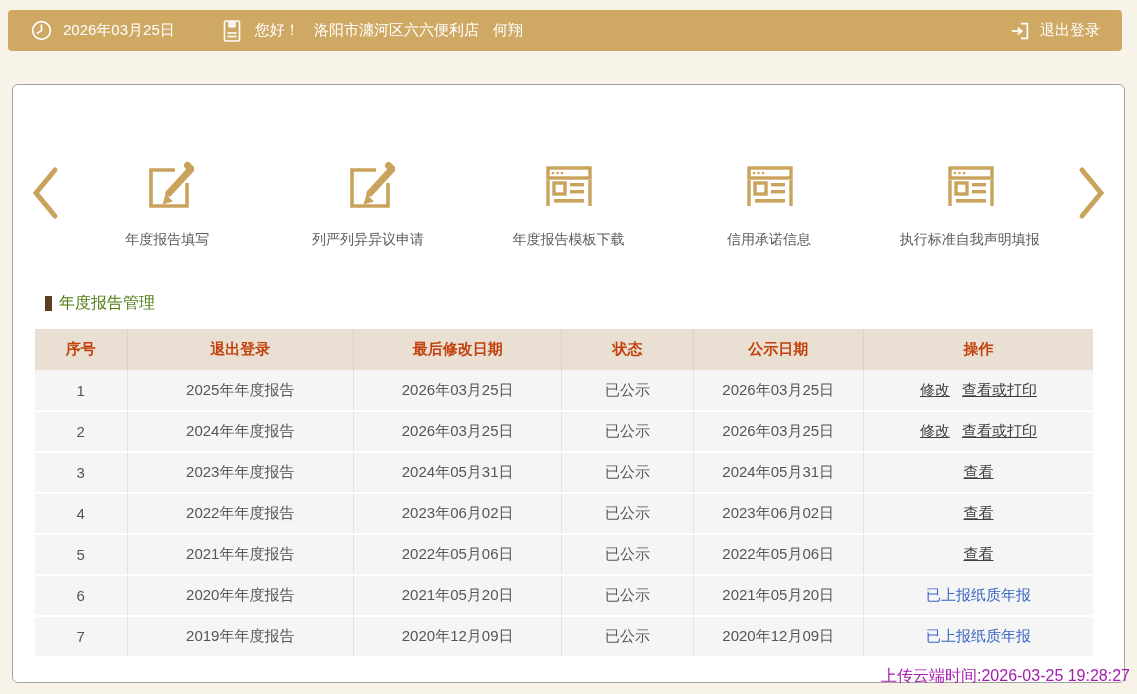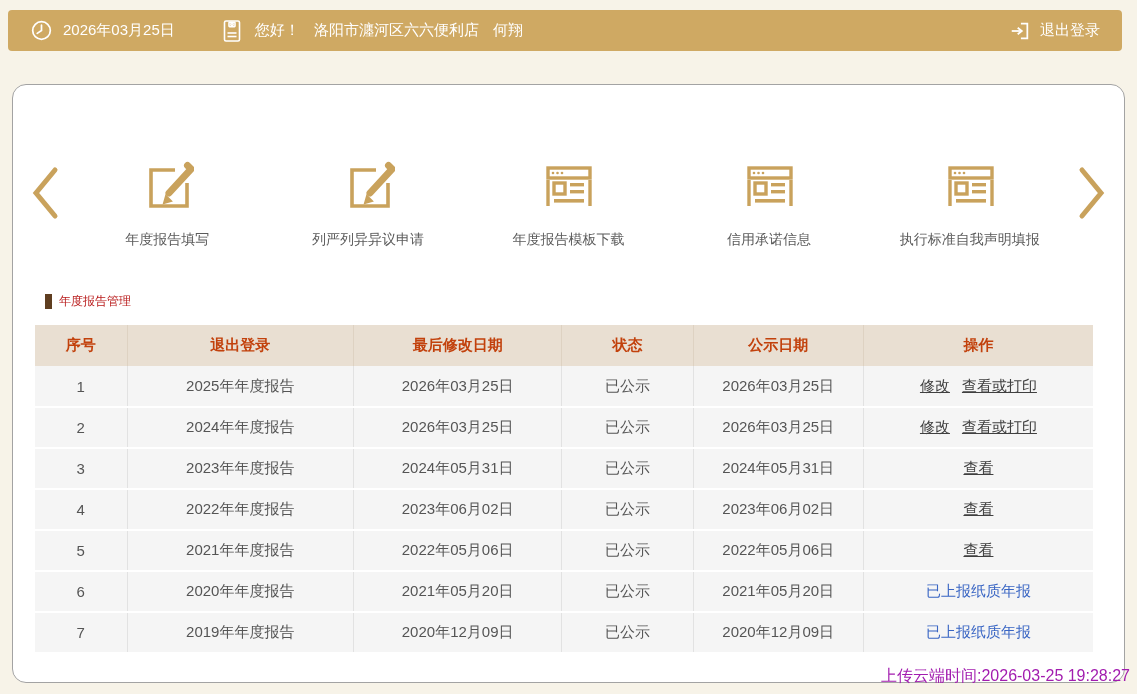--- a/index.html
+++ b/index.html
@@ -20,21 +20,21 @@
   }
   .topbar .grp { display:flex; align-items:center; gap:10px; }
   .topbar .icon { display:flex; align-items:center; }
   .topbar .greeting-grp { margin-left:46px; gap:12px; }
   .greeting-text span { margin-right:10px; }
   .topbar .logout { margin-left:auto; cursor:pointer; gap:9px; }
 
   
   .card {
     position:absolute; left:12px; top:84px; width:1113px; height:599px;
-    background:#ffffff; border:1px solid #a3a3a3; border-radius:14px;
+    background:#ffffff; border:1px solid #a3a3a3; border-radius:6px;
   }
 
   
   .carousel {
     display:flex; align-items:flex-start;
     margin:74px 10px 0 10px;
   }
   .chev {
     width:44px; height:56px; margin-top:6px; flex:0 0 auto;
     display:flex; align-items:center; justify-content:center; cursor:pointer;
@@ -44,21 +44,21 @@
     cursor:pointer;
   }
   .citem .cicon { width:54px; height:54px; }
   .citem .clabel {
     margin-top:18px; font-size:14px; color:#5b5b5b; white-space:nowrap;
   }
 
   
   .section-title {
     margin:44px 0 0 32px; display:flex; align-items:center;
-    font-size:12px; color:#b91c1c;
+    font-size:16px; color:#4d7c0f;
   }
   .section-title .marker {
     width:7px; height:15px; background:#5f3e20; margin-right:7px;
     display:inline-block;
   }
 
   
   .table-wrap { margin:15px 31px 0 22px; }
   table { width:100%; border-collapse:collapse; table-layout:fixed; }
   th {

